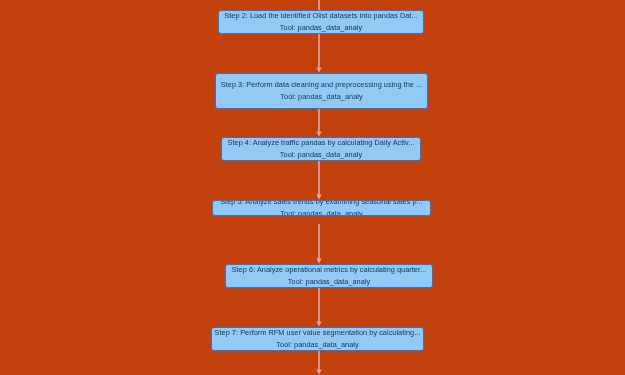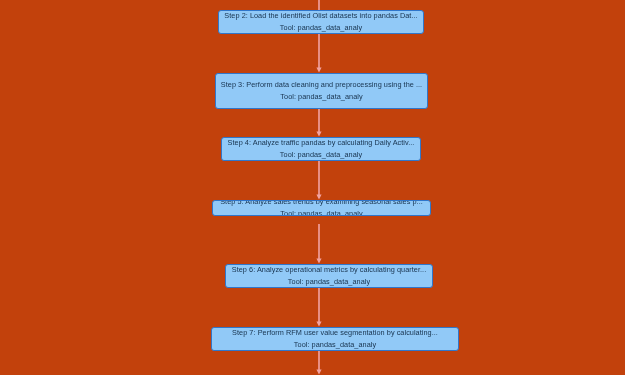--- a/index.html
+++ b/index.html
@@ -88,19 +88,19 @@
         <span class="node-tool">Tool: pandas_data_analy</span>
       </div>
       <div class="node" style="left: 212px; top: 200px; width: 219px; height: 16px; background: rgb(145, 201, 247); border-color: rgb(47, 118, 203); color: rgb(23, 50, 77);">
         <span class="node-title">Step 5: Analyze sales trends by examining seasonal sales p...</span>
         <span class="node-tool">Tool: pandas_data_analy</span>
       </div>
       <div class="node" style="left: 217px; top: 264px; width: 208px; height: 24px; background: rgb(145, 201, 247); border-color: rgb(47, 118, 203); color: rgb(23, 50, 77); margin-left: 8px;">
         <span class="node-title">Step 6: Analyze operational metrics by calculating quarter...</span>
         <span class="node-tool">Tool: pandas_data_analy</span>
       </div>
-      <div class="node" style="left: 211px; top: 327px; width: 248px; height: 24px; background: rgb(145, 201, 247); border-color: rgb(47, 118, 203); color: rgb(23, 50, 77);">
+      <div class="node" style="left: 211px; top: 327px; width: 213px; height: 24px; background: rgb(145, 201, 247); border-color: rgb(47, 118, 203); color: rgb(23, 50, 77);">
         <span class="node-title">Step 7: Perform RFM user value segmentation by calculating...</span>
         <span class="node-tool">Tool: pandas_data_analy</span>
       </div>
     </div>
 
 </div>
 
 </body></html>

